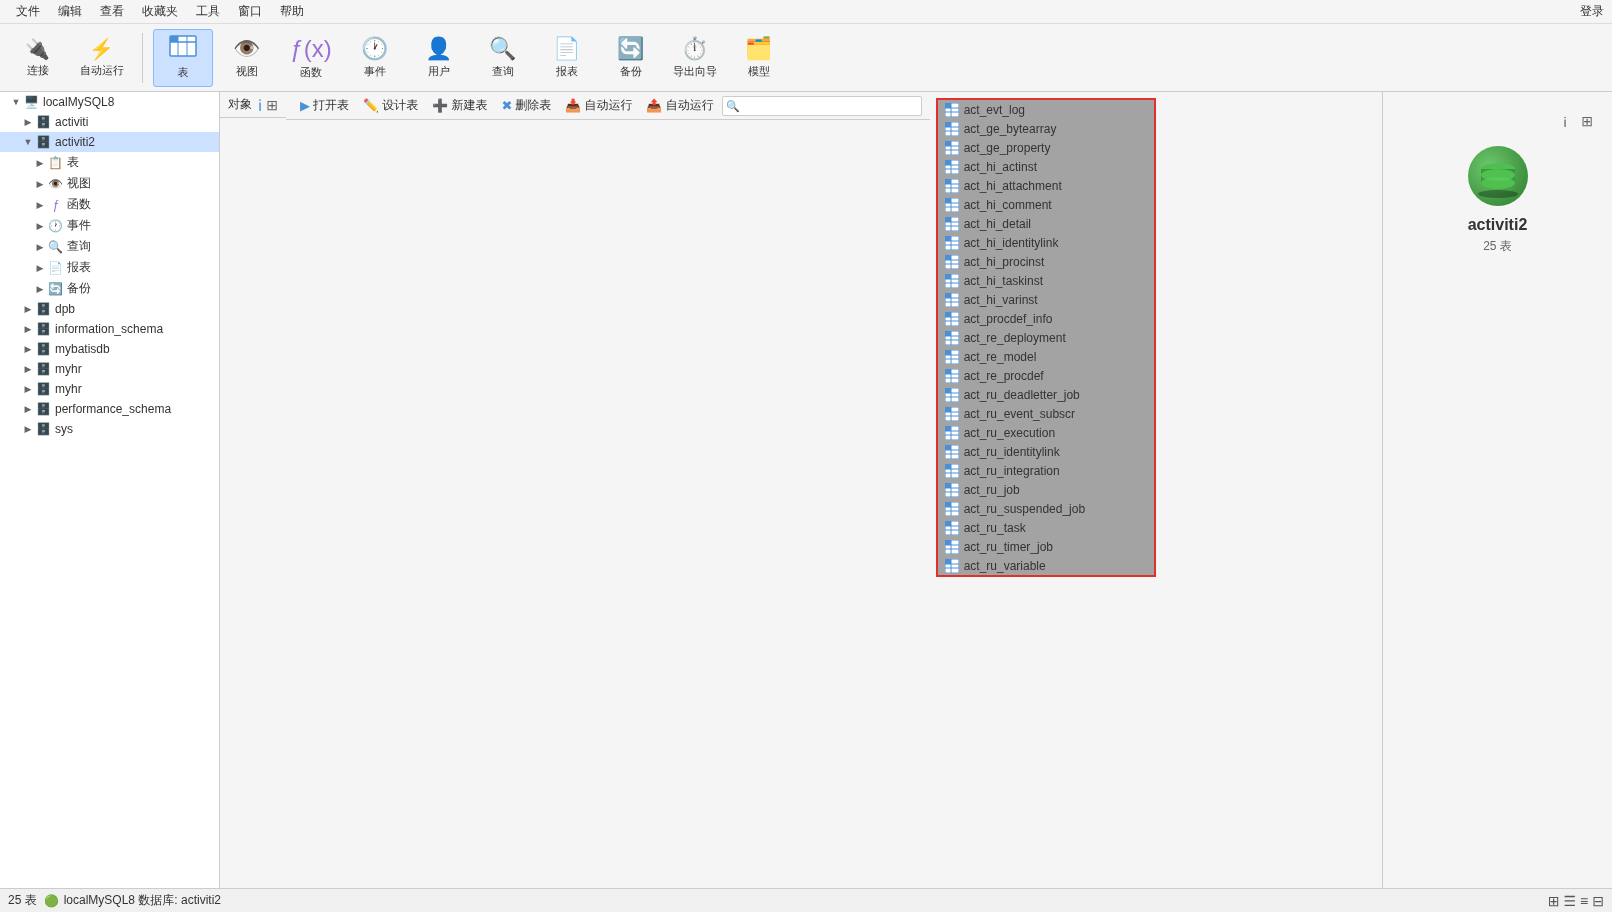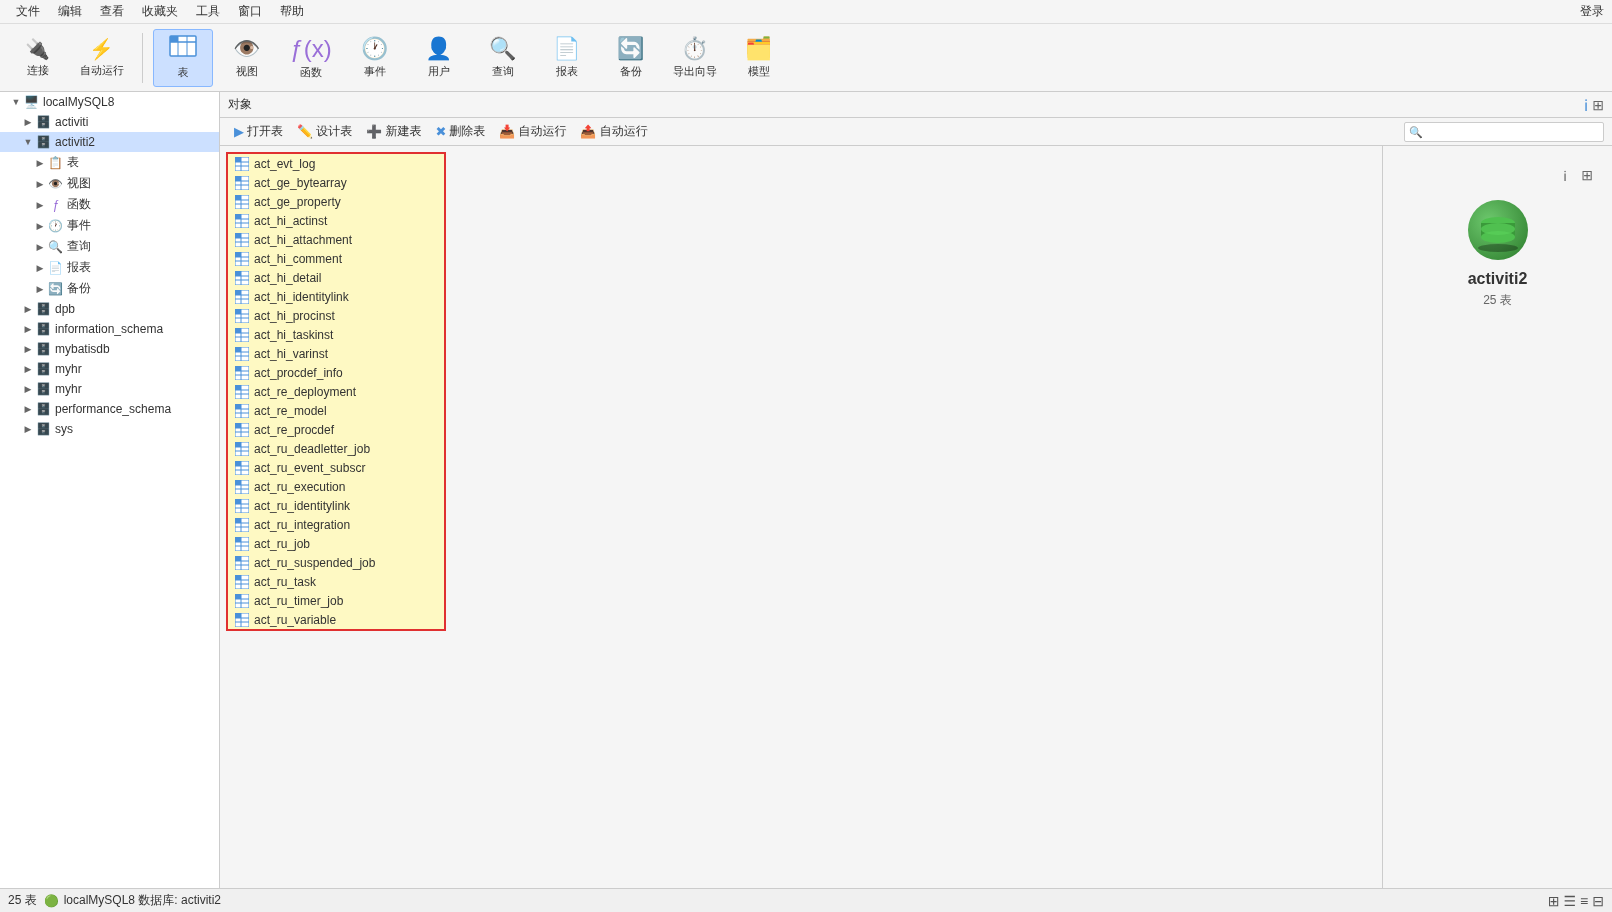--- a/index.html
+++ b/index.html
@@ -82,21 +82,21 @@
       width: 16px; display: inline-flex; align-items: center; justify-content: center;
       font-size: 9px; color: #666;
     }
     .sidebar-icon { width: 16px; height: 16px; margin-right: 3px; display: inline-flex; align-items: center; justify-content: center; }
     .db-green { color: #2a9a2a; }
 
     
     .content-area {
       flex: 1;
       display: flex;
-      flex-direction: column;
+      flex-direction: row;
       background: #f5f5f5;
       overflow: hidden;
     }
 
     
     .object-bar {
       background: #f5f5f5;
       border-bottom: 1px solid #ccc;
       display: flex; align-items: center;
       padding: 2px 8px;
@@ -126,21 +126,21 @@
 
     
     .table-list-container {
       flex: 1;
       display: flex;
       padding: 6px;
       overflow: auto;
     }
     .table-list-box {
       border: 2px solid #e03030;
-      background: #fef9c3;
+      background: #a3a3a3;
       min-width: 220px;
       max-width: 240px;
       height: fit-content;
       overflow: hidden;
     }
     .table-list-item {
       display: flex; align-items: center;
       padding: 1px 6px;
       cursor: pointer;
       height: 19px;

